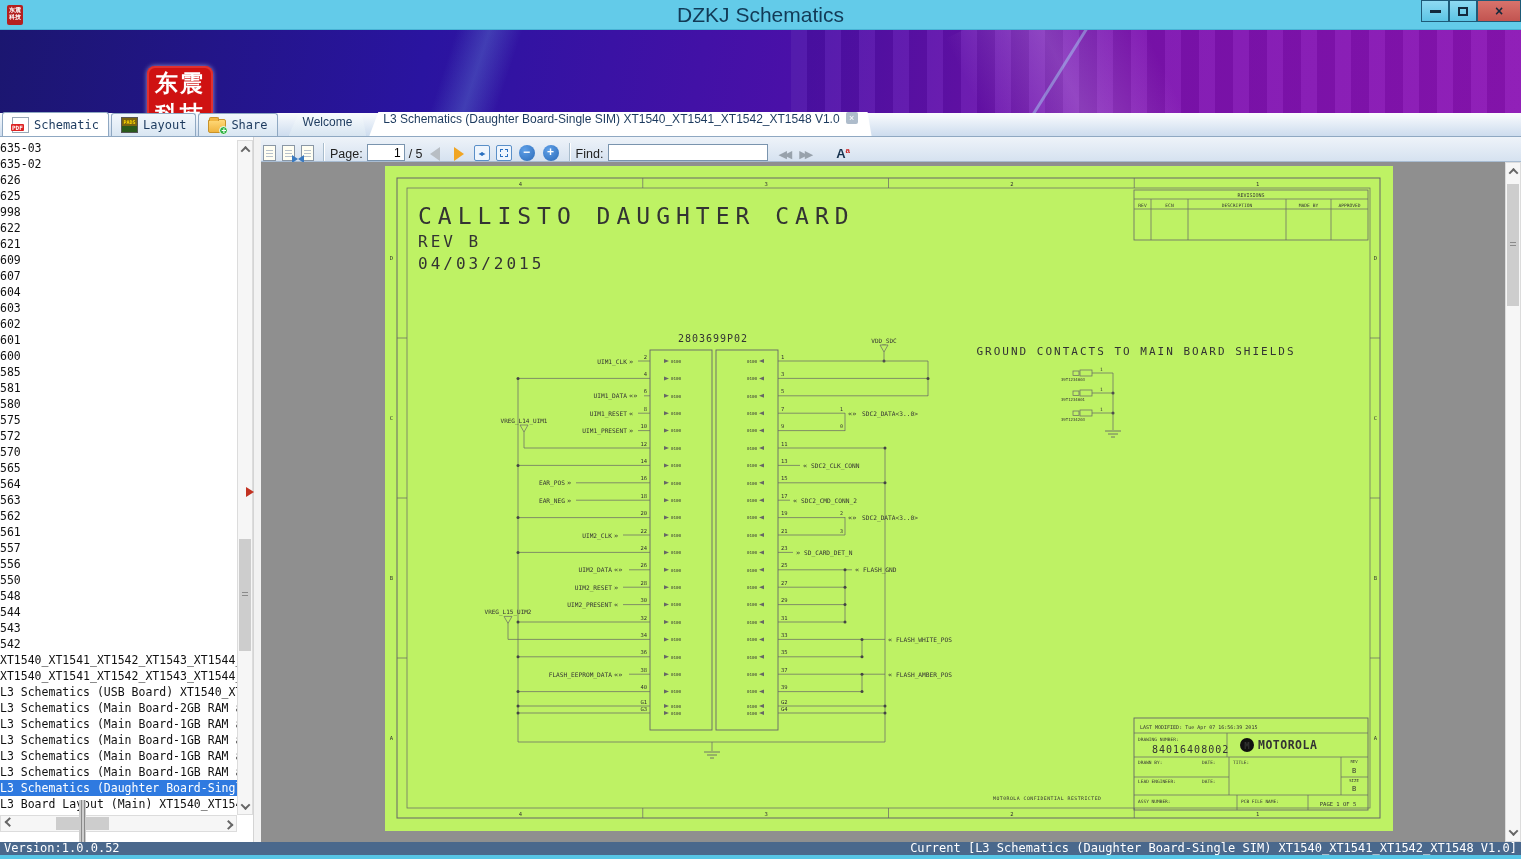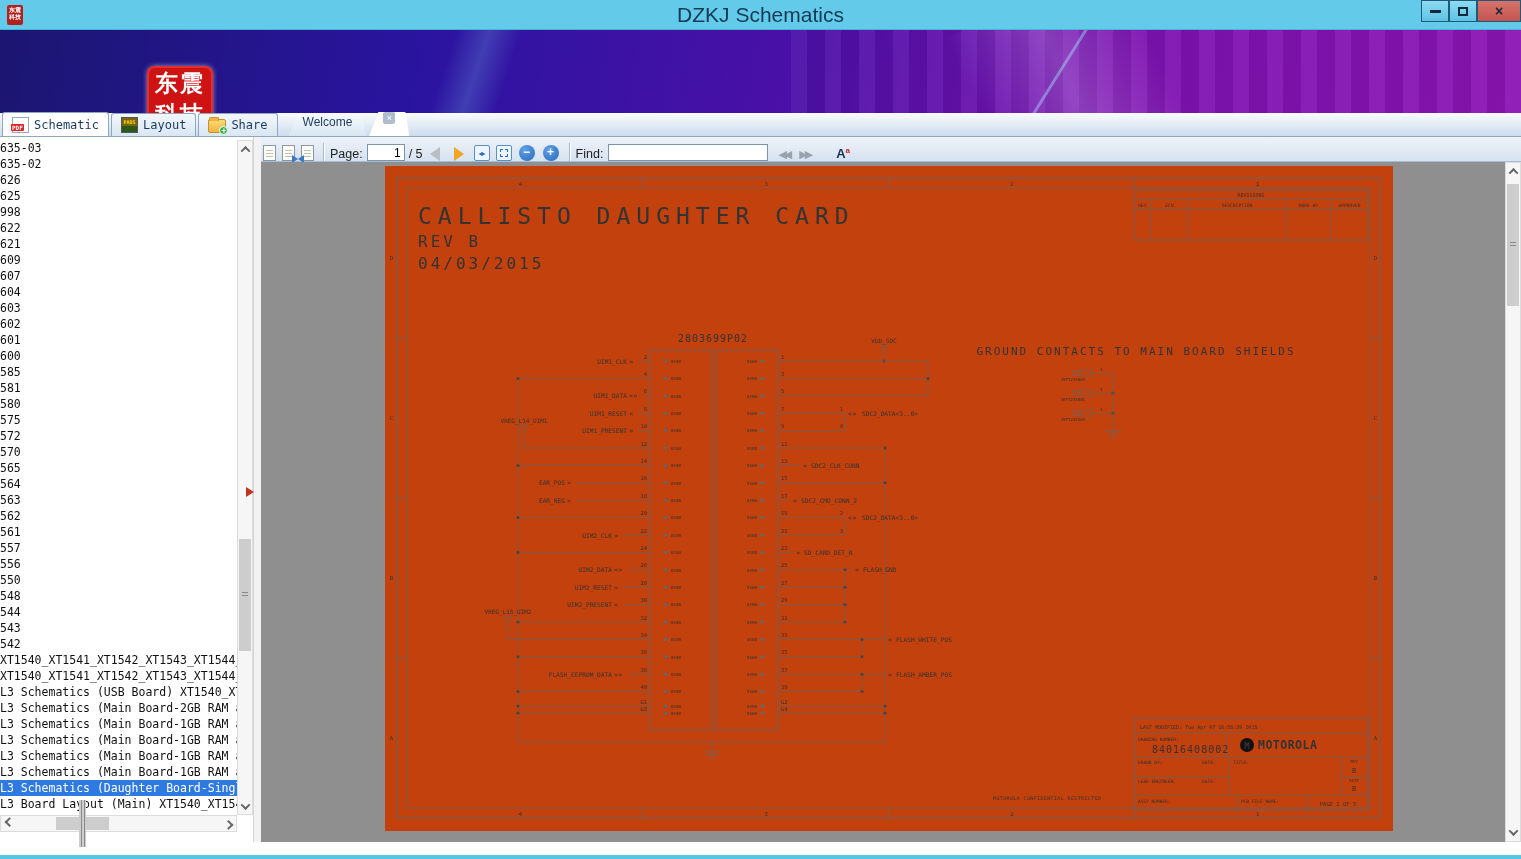--- a/index.html
+++ b/index.html
@@ -77,21 +77,21 @@
   .chev.right{transform:rotate(135deg) translate(1px,-1px)}
   .thumb{position:absolute;background:#cdcdcd}
   .grip{position:absolute;left:3px;right:3px;top:50%;height:7px;margin-top:-4px;background:repeating-linear-gradient(#cdcdcd 0 1px,#8a8a8a 1px 2px,#cdcdcd 2px 3px)}
   .sb-vscroll{left:237px;top:3px;width:16px;height:675px}
   .sb-hscroll{left:0;top:678px;width:237px;height:17px}
   .red-arrow{position:absolute;left:246px;top:487px;width:0;height:0;border-style:solid;border-width:5px 0 5px 8px;border-color:transparent transparent transparent #c23222;z-index:30}
   .splitter{position:absolute;left:253px;top:137px;width:8px;height:705px;background:#f2f2f2;border-left:1px solid #d4d4d4}
 
   
   .viewer{position:absolute;left:261px;top:162px;width:1260px;height:680px;background:#8f8f8f;overflow:hidden}
-  .page{position:absolute;left:124px;top:4px;width:1008px;height:665px;background:#c2410c}
+  .page{position:absolute;left:124px;top:4px;width:1008px;height:665px;background:#bef264}
   #schem{display:block}
   #schem text{font-family:"DejaVu Sans Mono",monospace;fill:#333}
   .vw-vscroll{left:1244px;top:0;width:16px;height:680px}
 
   
   .statusbar{position:absolute;left:0;top:842px;width:1521px;height:13px;background:#4a688c;color:#fff;font-family:"DejaVu Sans Mono",monospace;font-size:12px;line-height:13px;display:flex;justify-content:space-between;padding:0 4px;white-space:nowrap}
   .bottomstrip{position:absolute;left:0;top:855px;width:1521px;height:4px;background:#56c5e6}
 </style>
 </head>
 <body>
@@ -138,20 +138,21 @@
       <span class="ico-share">
           <i>+</i>
         </span>
       <span>Share</span>
     </div>
     <div style="width:8px"></div>
     <div class="dtab">
       <span>Welcome</span>
     </div>
     <div class="dtab active">
+      <span>L3 Schematics (Daughter Board-Single SIM) XT1540_XT1541_XT1542_XT1548 V1.0</span>
       <span class="dtab-close">×</span>
     </div>
   </div>
 
   <div class="toolbar">
     <div style="width:7px"></div>
     <div class="pg"></div>
     <div class="pg dup"></div>
     <div class="pg dup2"></div>
     <div class="vsep"></div>
@@ -620,14 +621,18 @@
         </div>
       <div class="thumb" style="left:1px;right:1px;top:21px;height:122px">
           <div class="grip"></div>
         </div>
       <div class="btn" style="bottom:0;height:18px">
           <div class="chev down"></div>
         </div>
     </div>
   </div>
 
+  <div class="statusbar">
+    <span>Version:1.0.0.52</span>
+    <span>Current [L3 Schematics (Daughter Board-Single SIM) XT1540_XT1541_XT1542_XT1548 V1.0]</span>
+  </div>
   <div class="bottomstrip"></div>
 </div>
 
 </body></html>

